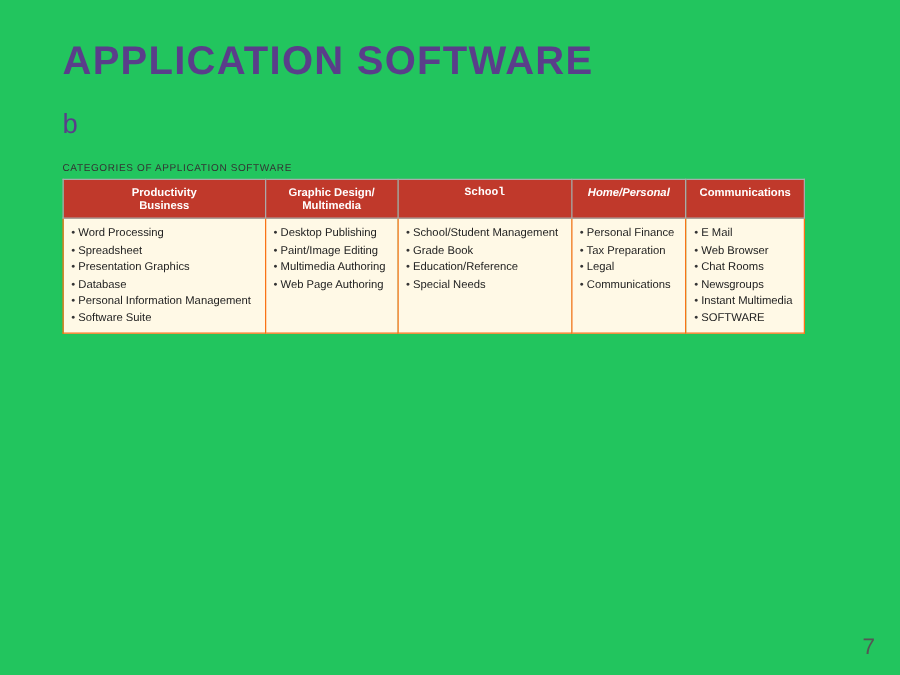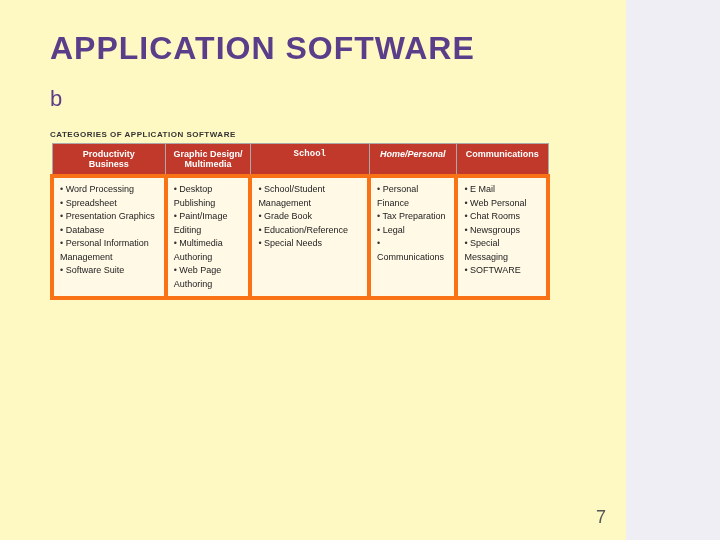--- a/index.html
+++ b/index.html
@@ -5,23 +5,23 @@
     * { margin: 0; padding: 0; box-sizing: border-box; }
     body {
       width: 720px;
       height: 540px;
       background: #f0eef5;
       font-family: Arial, sans-serif;
       overflow: hidden;
       position: relative;
     }
     .slide {
-      width: 626px;
+      width: 720px;
       height: 540px;
-      background: #fef9c3;
+      background: #22c55e;
       padding: 30px 76px 20px 50px;
       position: relative;
     }
     .slide-title {
       font-size: 32px;
       font-weight: bold;
       color: #5a3e8a;
       letter-spacing: 1px;
       margin-bottom: 18px;
       font-family: Impact, Arial Black, sans-serif;
@@ -35,21 +35,21 @@
       gap: 6px;
     }
     .bullet-symbol {
       color: #5a3e8a;
       font-size: 22px;
       margin-top: 1px;
       flex-shrink: 0;
     }
     .categories-label {
       font-size: 8px;
-      font-weight: bold;
+      font-weight: normal;
       letter-spacing: 0.5px;
       color: #333;
       margin-bottom: 4px;
       text-transform: uppercase;
     }
     .table-container {
       width: 100%;
       font-size: 9px;
       border-collapse: collapse;
     }
@@ -81,21 +81,21 @@
       background: #c0392b;
       font-style: italic;
     }
     .col-header.communications {
       background: #c0392b;
     }
     .col-body {
       background: #fff9e6;
       vertical-align: top;
       padding: 5px 6px;
-      border: 4px solid #f97316;
+      border: 1px solid #f97316;
       font-size: 9px;
       color: #222;
       line-height: 1.5;
       margin-left: 36px;
     }
     .col-body ul {
       list-style: none;
       padding: 0;
     }
     .col-body ul li::before {
@@ -165,24 +165,24 @@
             <ul id="home-list">
                 <li>Personal Finance</li>
                 <li>Tax Preparation</li>
                 <li>Legal</li>
                 <li>Communications</li>
               </ul>
           </td>
           <td class="col-body">
             <ul id="communications-list">
                 <li>E Mail</li>
-                <li>Web Personal</li>
+                <li>Web Browser</li>
                 <li>Chat Rooms</li>
                 <li>Newsgroups</li>
-                <li>Special Messaging</li>
+                <li>Instant Multimedia</li>
                 <li>SOFTWARE</li>
               </ul>
           </td>
         </tr>
       </tbody>
     </table>
   </div>
 
   <div class="page-number">7</div>
 </div>

